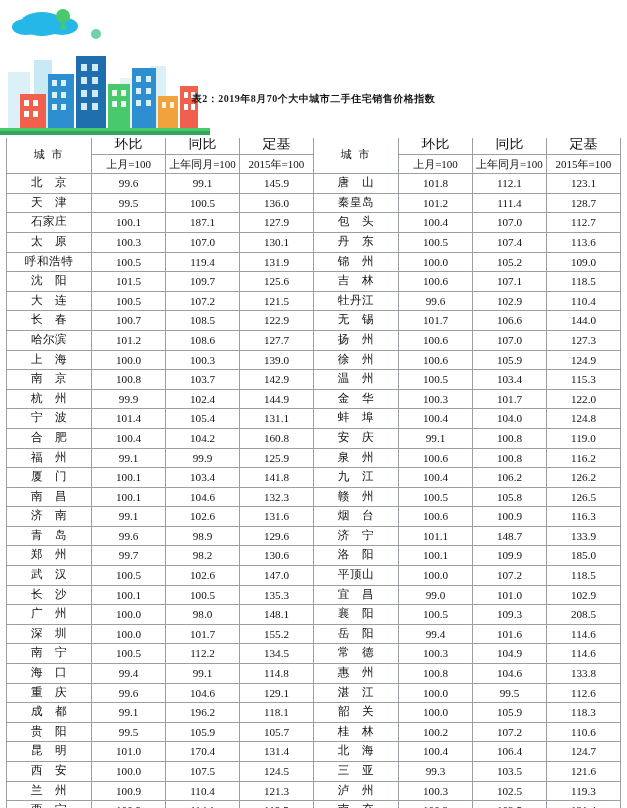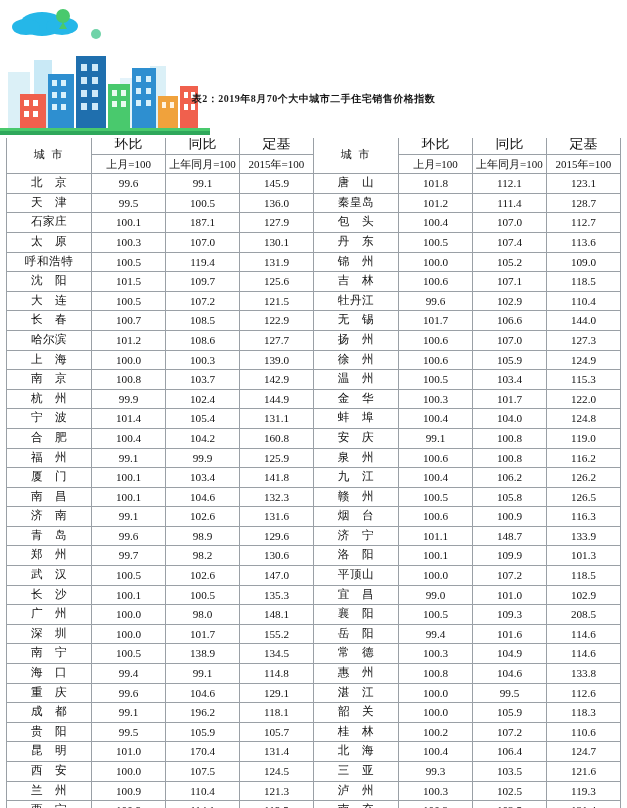--- a/index.html
+++ b/index.html
@@ -398,21 +398,21 @@
             <td class="num">133.9</td>
           </tr>
           <tr>
             <td class="city">郑　州</td>
             <td class="num">99.7</td>
             <td class="num">98.2</td>
             <td class="num">130.6</td>
             <td class="city">洛　阳</td>
             <td class="num">100.1</td>
             <td class="num">109.9</td>
-            <td class="num">101.3</td>
+            <td class="num">185.0</td>
           </tr>
           <tr>
             <td class="city">武　汉</td>
             <td class="num">100.5</td>
             <td class="num">102.6</td>
             <td class="num">147.0</td>
             <td class="city">平顶山</td>
             <td class="num">100.0</td>
             <td class="num">107.2</td>
             <td class="num">118.5</td>
@@ -443,21 +443,21 @@
             <td class="num">101.7</td>
             <td class="num">155.2</td>
             <td class="city">岳　阳</td>
             <td class="num">99.4</td>
             <td class="num">101.6</td>
             <td class="num">114.6</td>
           </tr>
           <tr>
             <td class="city">南　宁</td>
             <td class="num">100.5</td>
-            <td class="num">138.9</td>
+            <td class="num">112.2</td>
             <td class="num">134.5</td>
             <td class="city">常　德</td>
             <td class="num">100.3</td>
             <td class="num">104.9</td>
             <td class="num">114.6</td>
           </tr>
           <tr>
             <td class="city">海　口</td>
             <td class="num">99.4</td>
             <td class="num">99.1</td>

